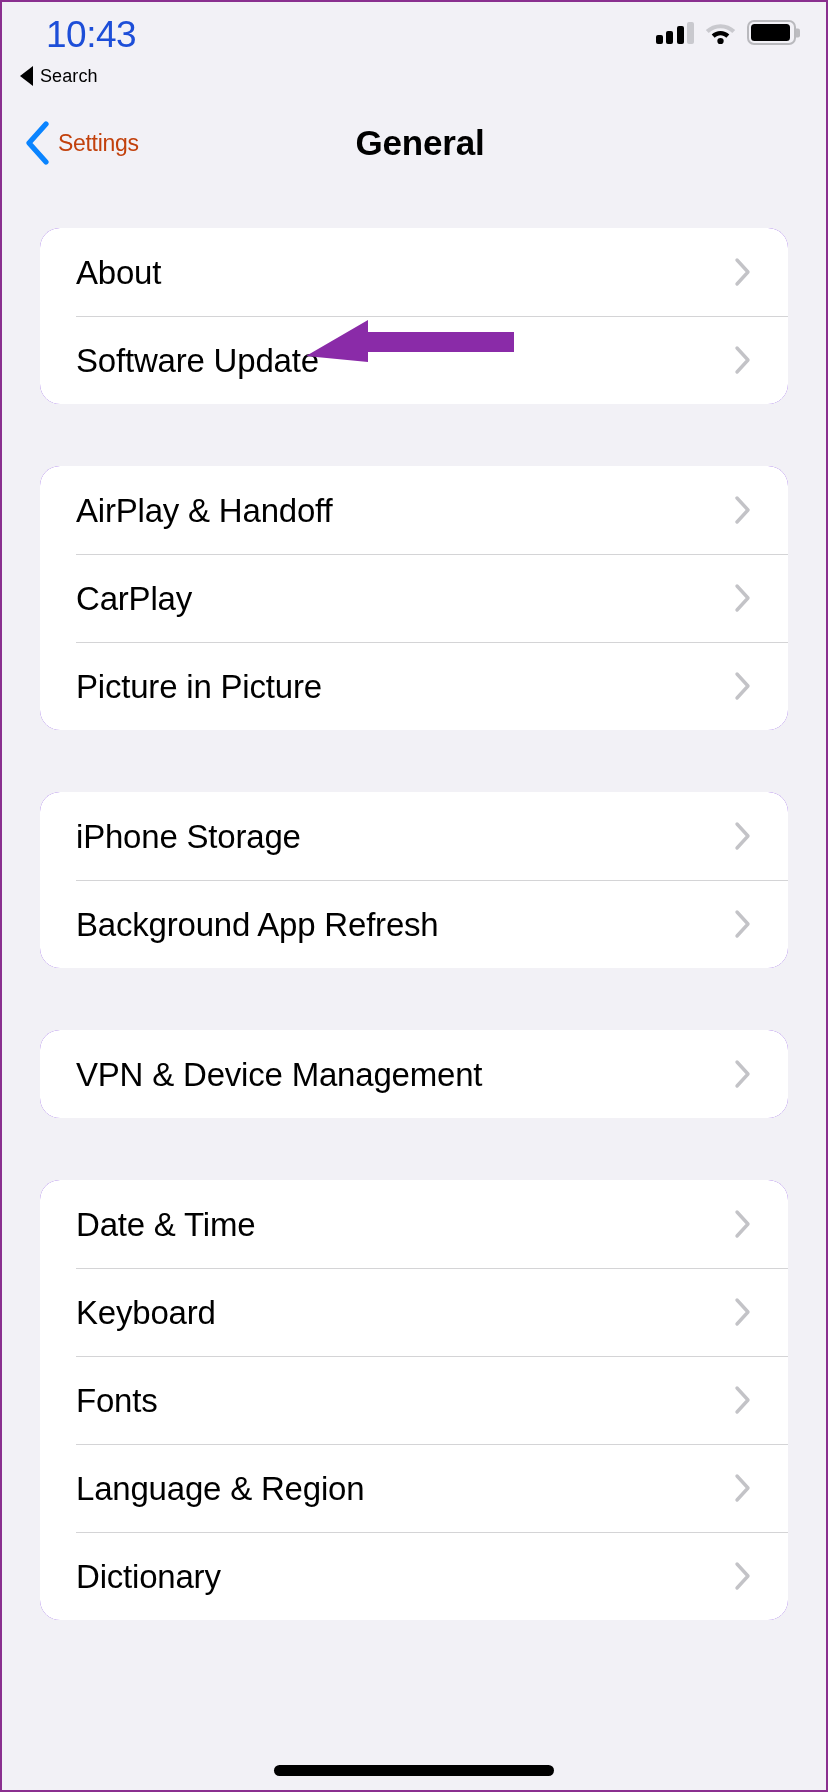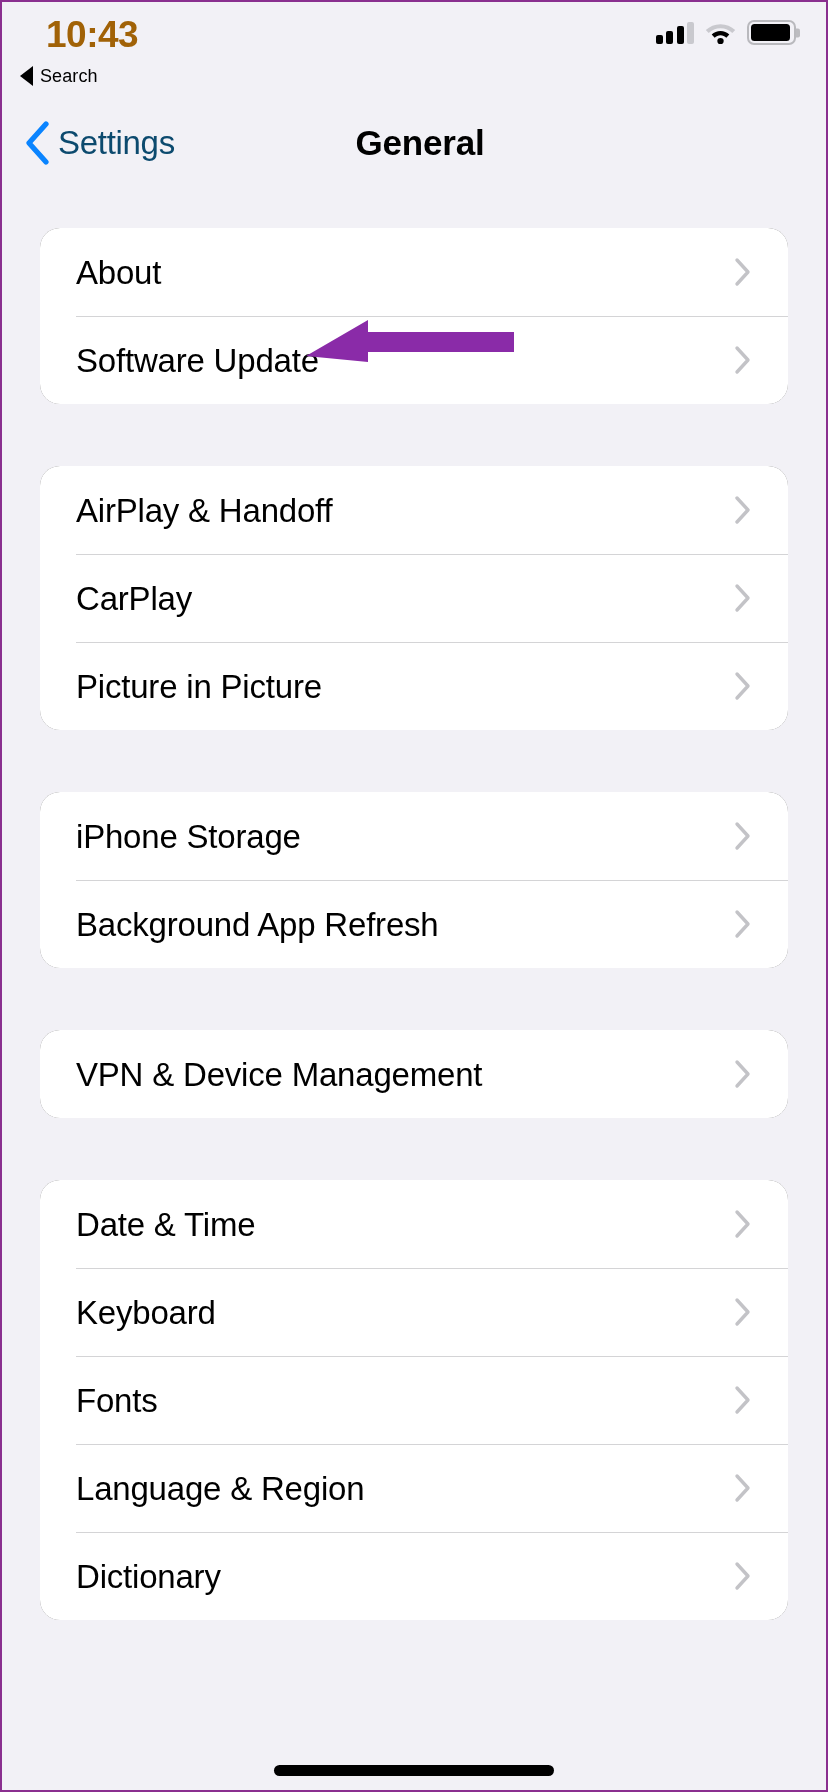--- a/index.html
+++ b/index.html
@@ -21,22 +21,22 @@
   .status-bar {
     height: 58px;
     display: flex;
     align-items: flex-start;
     justify-content: space-between;
     padding: 10px 30px 0 44px;
   }
 
   .status-time {
     font-size: 37px;
-    font-weight: bold;
-    color: #a16207;
+    font-weight: normal;
+    color: #1d4ed8;
     letter-spacing: -0.5px;
     line-height: 1;
     padding-top: 4px;
   }
 
   .status-icons {
     display: flex;
     align-items: center;
     gap: 11px;
     padding-top: 8px;
@@ -119,43 +119,43 @@
   }
   .nav-back {
     display: flex;
     align-items: center;
     gap: 8px;
     padding-left: 22px;
     cursor: pointer;
   }
   .nav-chevron { width: 26px; height: 44px; flex: none; }
   .nav-back-label {
-    font-size: 33px;
-    color: #0c4a6e;
+    font-size: 23px;
+    color: #c2410c;
     letter-spacing: -0.3px;
   }
   .nav-title {
     position: absolute;
     left: 12px; right: 0;
     text-align: center;
     font-size: 35px;
     font-weight: bold;
     color: #000;
     letter-spacing: -0.2px;
     pointer-events: none;
   }
 
   
   .content {
     padding: 0 38px;
     margin-top: 48px;
   }
 
   .group {
-    background: #737373;
+    background: #6d28d9;
     border-radius: 20px;
     overflow: hidden;
     margin-bottom: 62px;
   }
 
   .row {
     height: 88px;
     display: flex;
     align-items: center;
     padding: 0 28px 0 36px;

